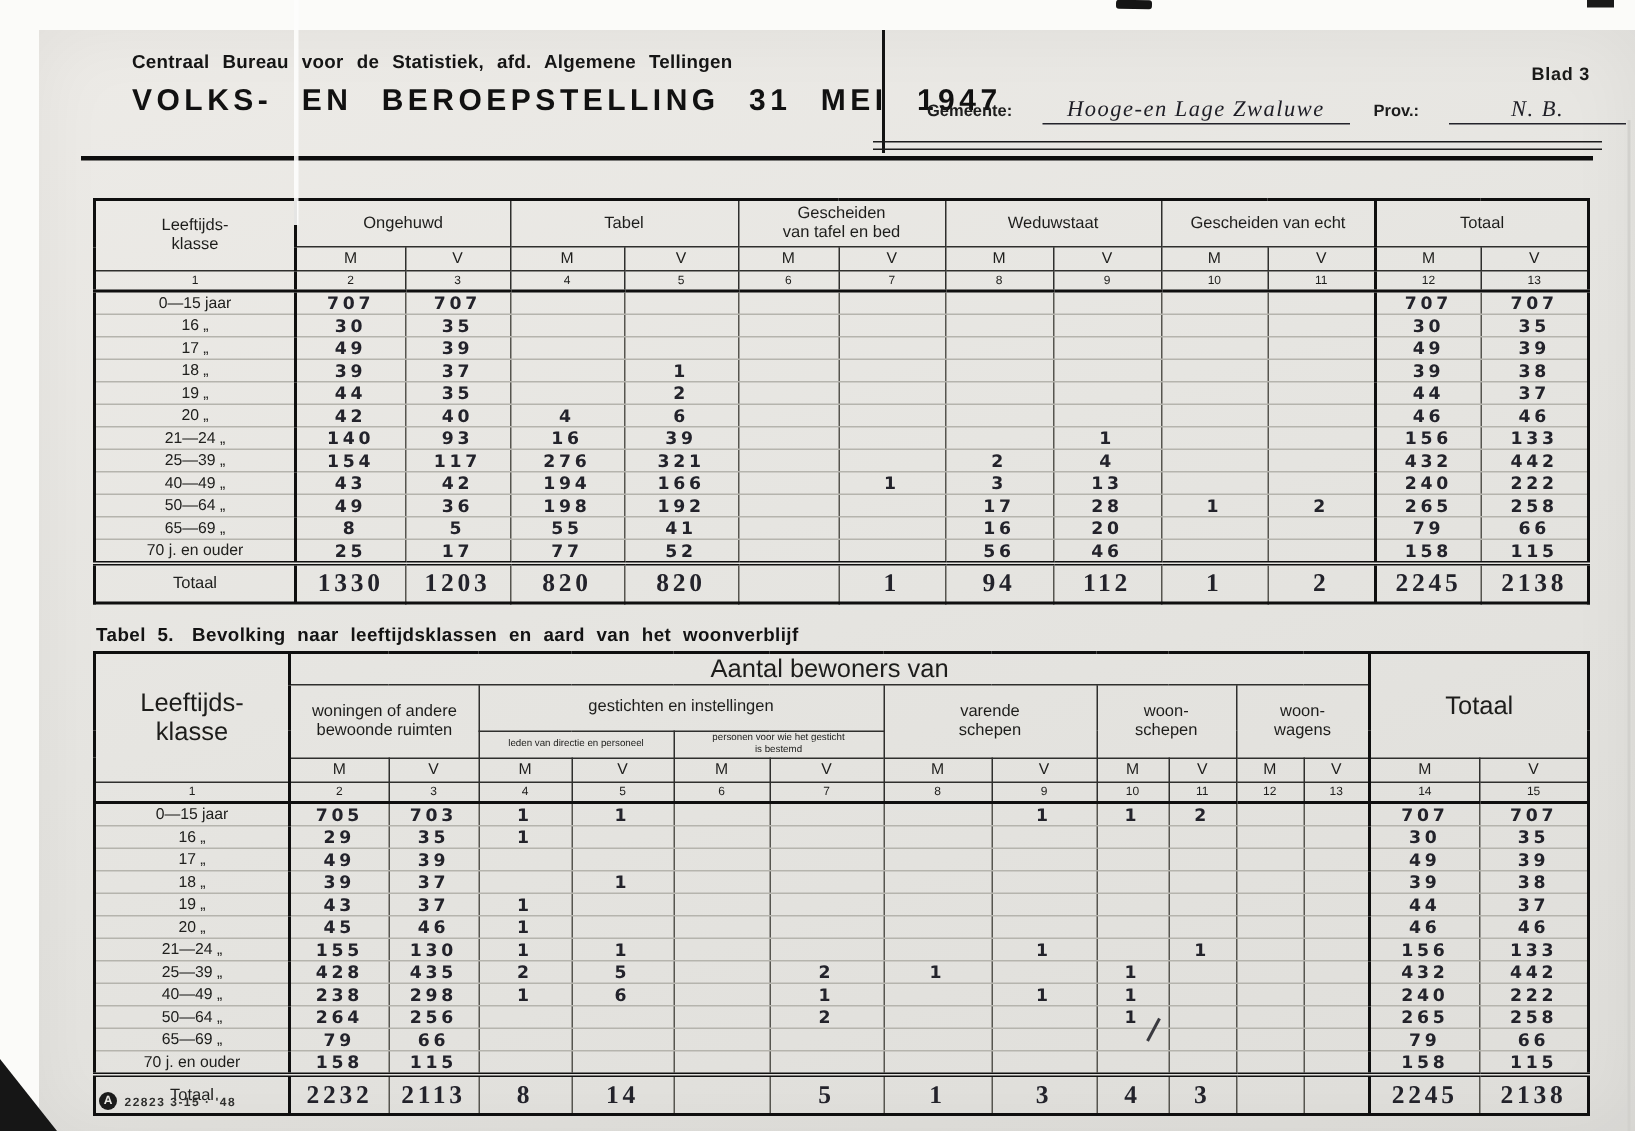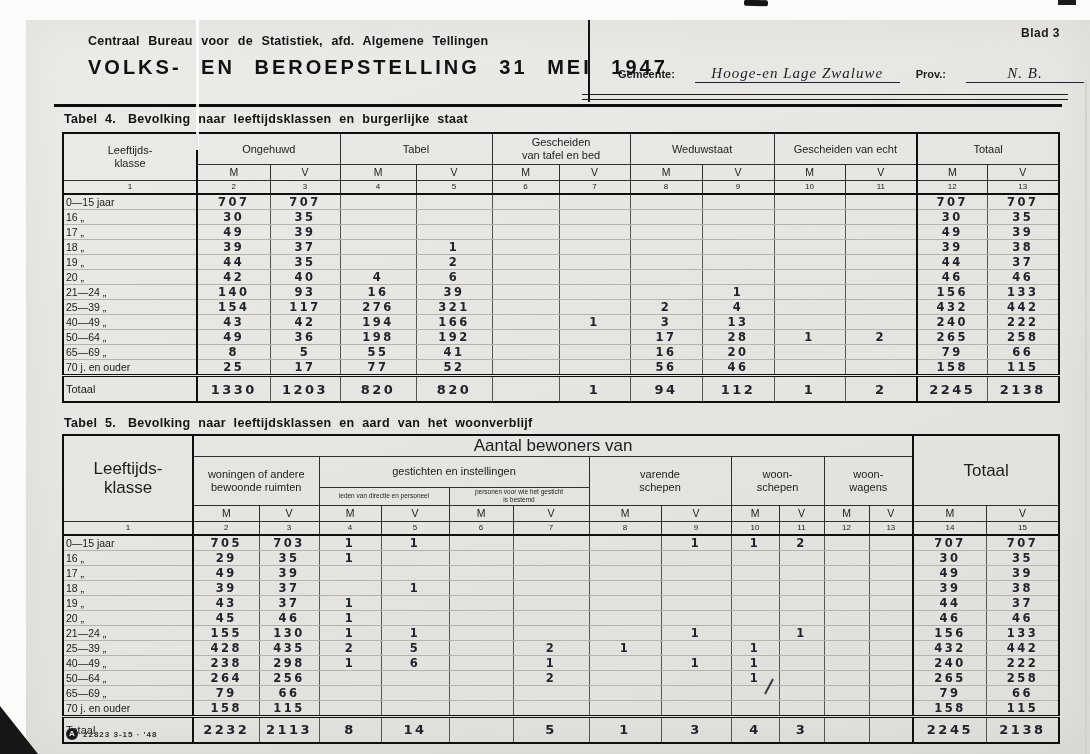--- a/index.html
+++ b/index.html
@@ -17,21 +17,21 @@
   .top-blob { position:absolute; left:744px; top:0; width:24px; height:6px; background:#151515; border-radius:2px; transform:rotate(1deg); }
   .tr-dash { position:absolute; left:1058px; top:0; width:18px; height:5px; background:#1a1a1a; }
   .bl-triangle { position:absolute; left:0; bottom:0; width:0; height:0; border-bottom:48px solid #161616; border-right:38px solid transparent; }
   .right-line { position:absolute; left:1085px; top:80px; width:2px; height:674px; background:#d2d1cd; }
   .stray-mark { position:absolute; left:742px; top:658px; width:2px; height:17px; background:#3a3a40; transform:rotate(28deg); }
 
   
   .hdr-bureau { position:absolute; left:62px; top:14px; font-size:12.5px; font-weight:bold; word-spacing:5px; letter-spacing:.2px; color:#151515; }
   .hdr-title  { position:absolute; left:62px; top:36px; font-size:20px; font-weight:bold; letter-spacing:3px; word-spacing:11px; color:#111; }
   .vdiv { position:absolute; left:562px; top:0; width:2px; height:82px; background:#131313; }
-  .blad { position:absolute; right:30px; top:6px; font-size:12px; font-weight:bold; letter-spacing:.5px; }
+  .blad { position:absolute; right:30px; top:22px; font-size:12px; font-weight:bold; letter-spacing:.5px; }
   .gemeente-row { position:absolute; left:592px; top:44px; width:466px; display:flex; align-items:flex-end;gap:16px; }
   .plabel { font-size:11px; font-weight:bold; color:#1c1c1c; padding-bottom:3px; white-space:nowrap; }
   .script-line { border-bottom:1.6px solid #23232b; text-align:center; }
   .script { font-family:Liberation Serif, serif; font-style:italic; font-size:15px; letter-spacing:1px; color:#1e1e26; line-height:1; padding:0 6px 1px 6px; white-space:nowrap; }
   .g-val { flex:1 1 auto; margin-left:4px; }
   .p-val { width:118px; margin-left:4px; }
   .dbl-rule { position:absolute; left:556px; top:74px; width:486px; height:4px; border-top:1.5px solid #1c1c1c; border-bottom:1.5px solid #1c1c1c; }
   .thick-rule { position:absolute; left:28px; top:84px; width:1008px; height:3px; background:#0d0d0d; }
 
   
@@ -47,25 +47,25 @@
   #table5 { top:414px; }
   .tbl th { border:1px solid #2f2f2d; font-weight:normal; color:#1d1d1b; padding:0 2px; line-height:1.15; text-align:center; vertical-align:middle; }
   .grp-row th { height:30px; font-size:11px; }
   .age-h { font-size:11px; white-space:pre-line; }
   .pre { white-space:pre-line; }
   .mv-row th { height:15px; font-size:10.5px; }
   .num-row th { height:12px; font-size:8px; border-bottom:2.5px solid #0f0f0f; }
   .spanner-row th { height:15px; font-size:17px; }
   .sub-row th { height:17px; font-size:6.5px; white-space:pre-line; line-height:1.25; }
   .tbl td { height:14px; padding:0 2px; border-left:1px solid #56554f; border-right:1px solid #56554f; border-bottom:1px solid #b5b4ad; vertical-align:middle; }
-  .lbl { font-size:10.5px; text-align:left; color:#20201e;margin-top:20px; }
+  .lbl { font-size:10.5px; text-align:center; color:#20201e;margin-top:20px; }
   .hw { font-family:"DejaVu Sans", sans-serif; font-weight:700; font-size:11.5px; letter-spacing:2.5px; text-align:center; color:#23232b; }
   .hl { border-left:2px solid #0f0f0f !important; }
   tr.total-row td { border-top:3px double #101010; height:24px; }
-  tr.total-row .hw { font-size:13px; }
+  tr.total-row .hw { font-size:17px;font-family:Liberation Serif, serif; }
   tr.total-row .lbl { font-size:11px; }
 
   
   .footer { position:absolute; left:40px; top:708px; display:flex; align-items:center; gap:5px; }
   .mark { display:inline-block; width:12px; height:12px; border-radius:50%; background:#1b1b1b; color:#e7e6e2; font-size:8px; font-weight:bold; line-height:12px; text-align:center; }
   .print-code { font-size:8px; font-weight:bold; letter-spacing:1px; color:#30302e; }
 </style>
 </head>
 <body>
 
@@ -78,23 +78,20 @@
 
   <div class="gemeente-row">
     <span class="plabel">Gemeente:</span>
     <span class="script-line g-val"><span class="script">Hooge-en Lage Zwaluwe</span></span>
     <span class="plabel">Prov.:</span>
     <span class="script-line p-val"><span class="script">N. B.</span></span>
   </div>
   <div class="dbl-rule"></div>
   <div class="thick-rule"></div>
 
-  <div class="tbl-title" id="t4-title">
-    <span>Tabel 4.</span><span class="sub">Bevolking naar leeftijdsklassen en burgerlijke staat</span>
-  </div>
 
   <table class="tbl" id="table4">
     <colgroup>
       <col style="width:134px">
         <col style="width:73px">
         <col style="width:70px">
         <col style="width:76px">
         <col style="width:76px">
       <col style="width:67px">
         <col style="width:71px">

